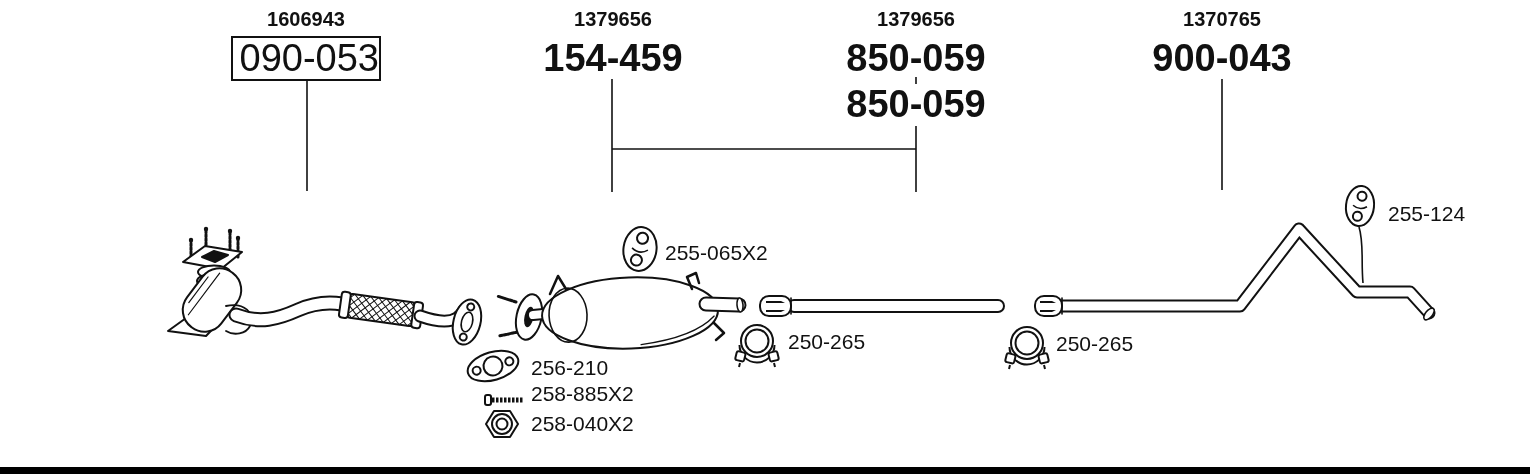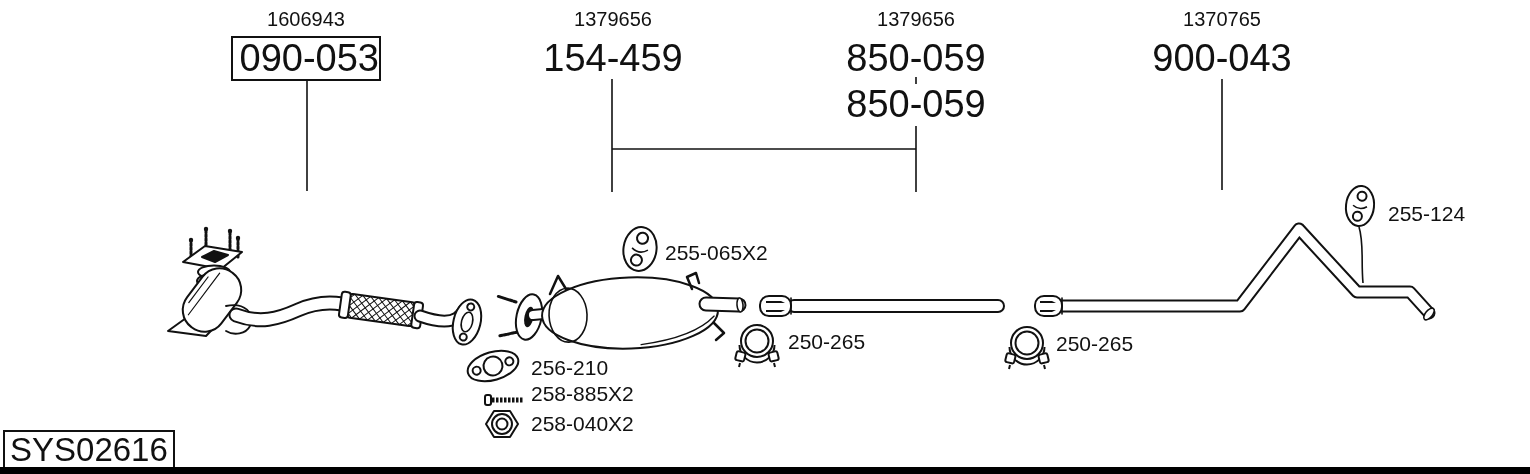--- a/index.html
+++ b/index.html
@@ -1,20 +1,20 @@
 <!DOCTYPE html>
 <html><head>
 <meta charset="utf-8">
 <style>
   html,body{margin:0;padding:0;background:#fff;}
   #stage{position:relative;width:1530px;height:474px;background:#fff;overflow:hidden;
          font-family:"Liberation Sans",sans-serif;color:#111;}
   #artwork{position:absolute;left:0;top:0;}
   .lbl{position:absolute;white-space:nowrap;}
-  .center{transform:translateX(-50%);}
+  .center{transform:translateX(-50%);font-weight:bold;}
   .ref{font-size:20px;line-height:20px;}
   .part{font-size:38px;line-height:38px;}
   .partbox{position:absolute;border:2px solid #111;width:146px;height:41px;
            text-align:right;line-height:41px;font-size:38px;}
   .callout{font-size:21px;line-height:21px;}
   .sysbox{position:absolute;border:2px solid #111;padding:0 5px;
           font-size:33px;line-height:35px;}
   .bottombar{position:absolute;left:0;top:467px;width:1530px;height:7px;background:#000;}
 </style>
 </head>
@@ -204,16 +204,15 @@
   <div class="lbl part center" style="left:1222px;top:39px;">900-043</div>
 
   <div class="lbl callout" style="left:665px;top:242px;">255-065X2</div>
   <div class="lbl callout" style="left:531px;top:357px;text-align:center;">256-210</div>
   <div class="lbl callout" style="left:531px;top:383px;">258-885X2</div>
   <div class="lbl callout" style="left:531px;top:413px;">258-040X2</div>
   <div class="lbl callout" style="left:788px;top:331px;">250-265</div>
   <div class="lbl callout" style="left:1056px;top:333px;">250-265</div>
   <div class="lbl callout" style="left:1388px;top:203px;">255-124</div>
 
-  <div class="sysbox" style="left:3px;top:430px;">SYS02616</div>
   <div class="bottombar"></div>
 
 </div>
 
 </body></html>

